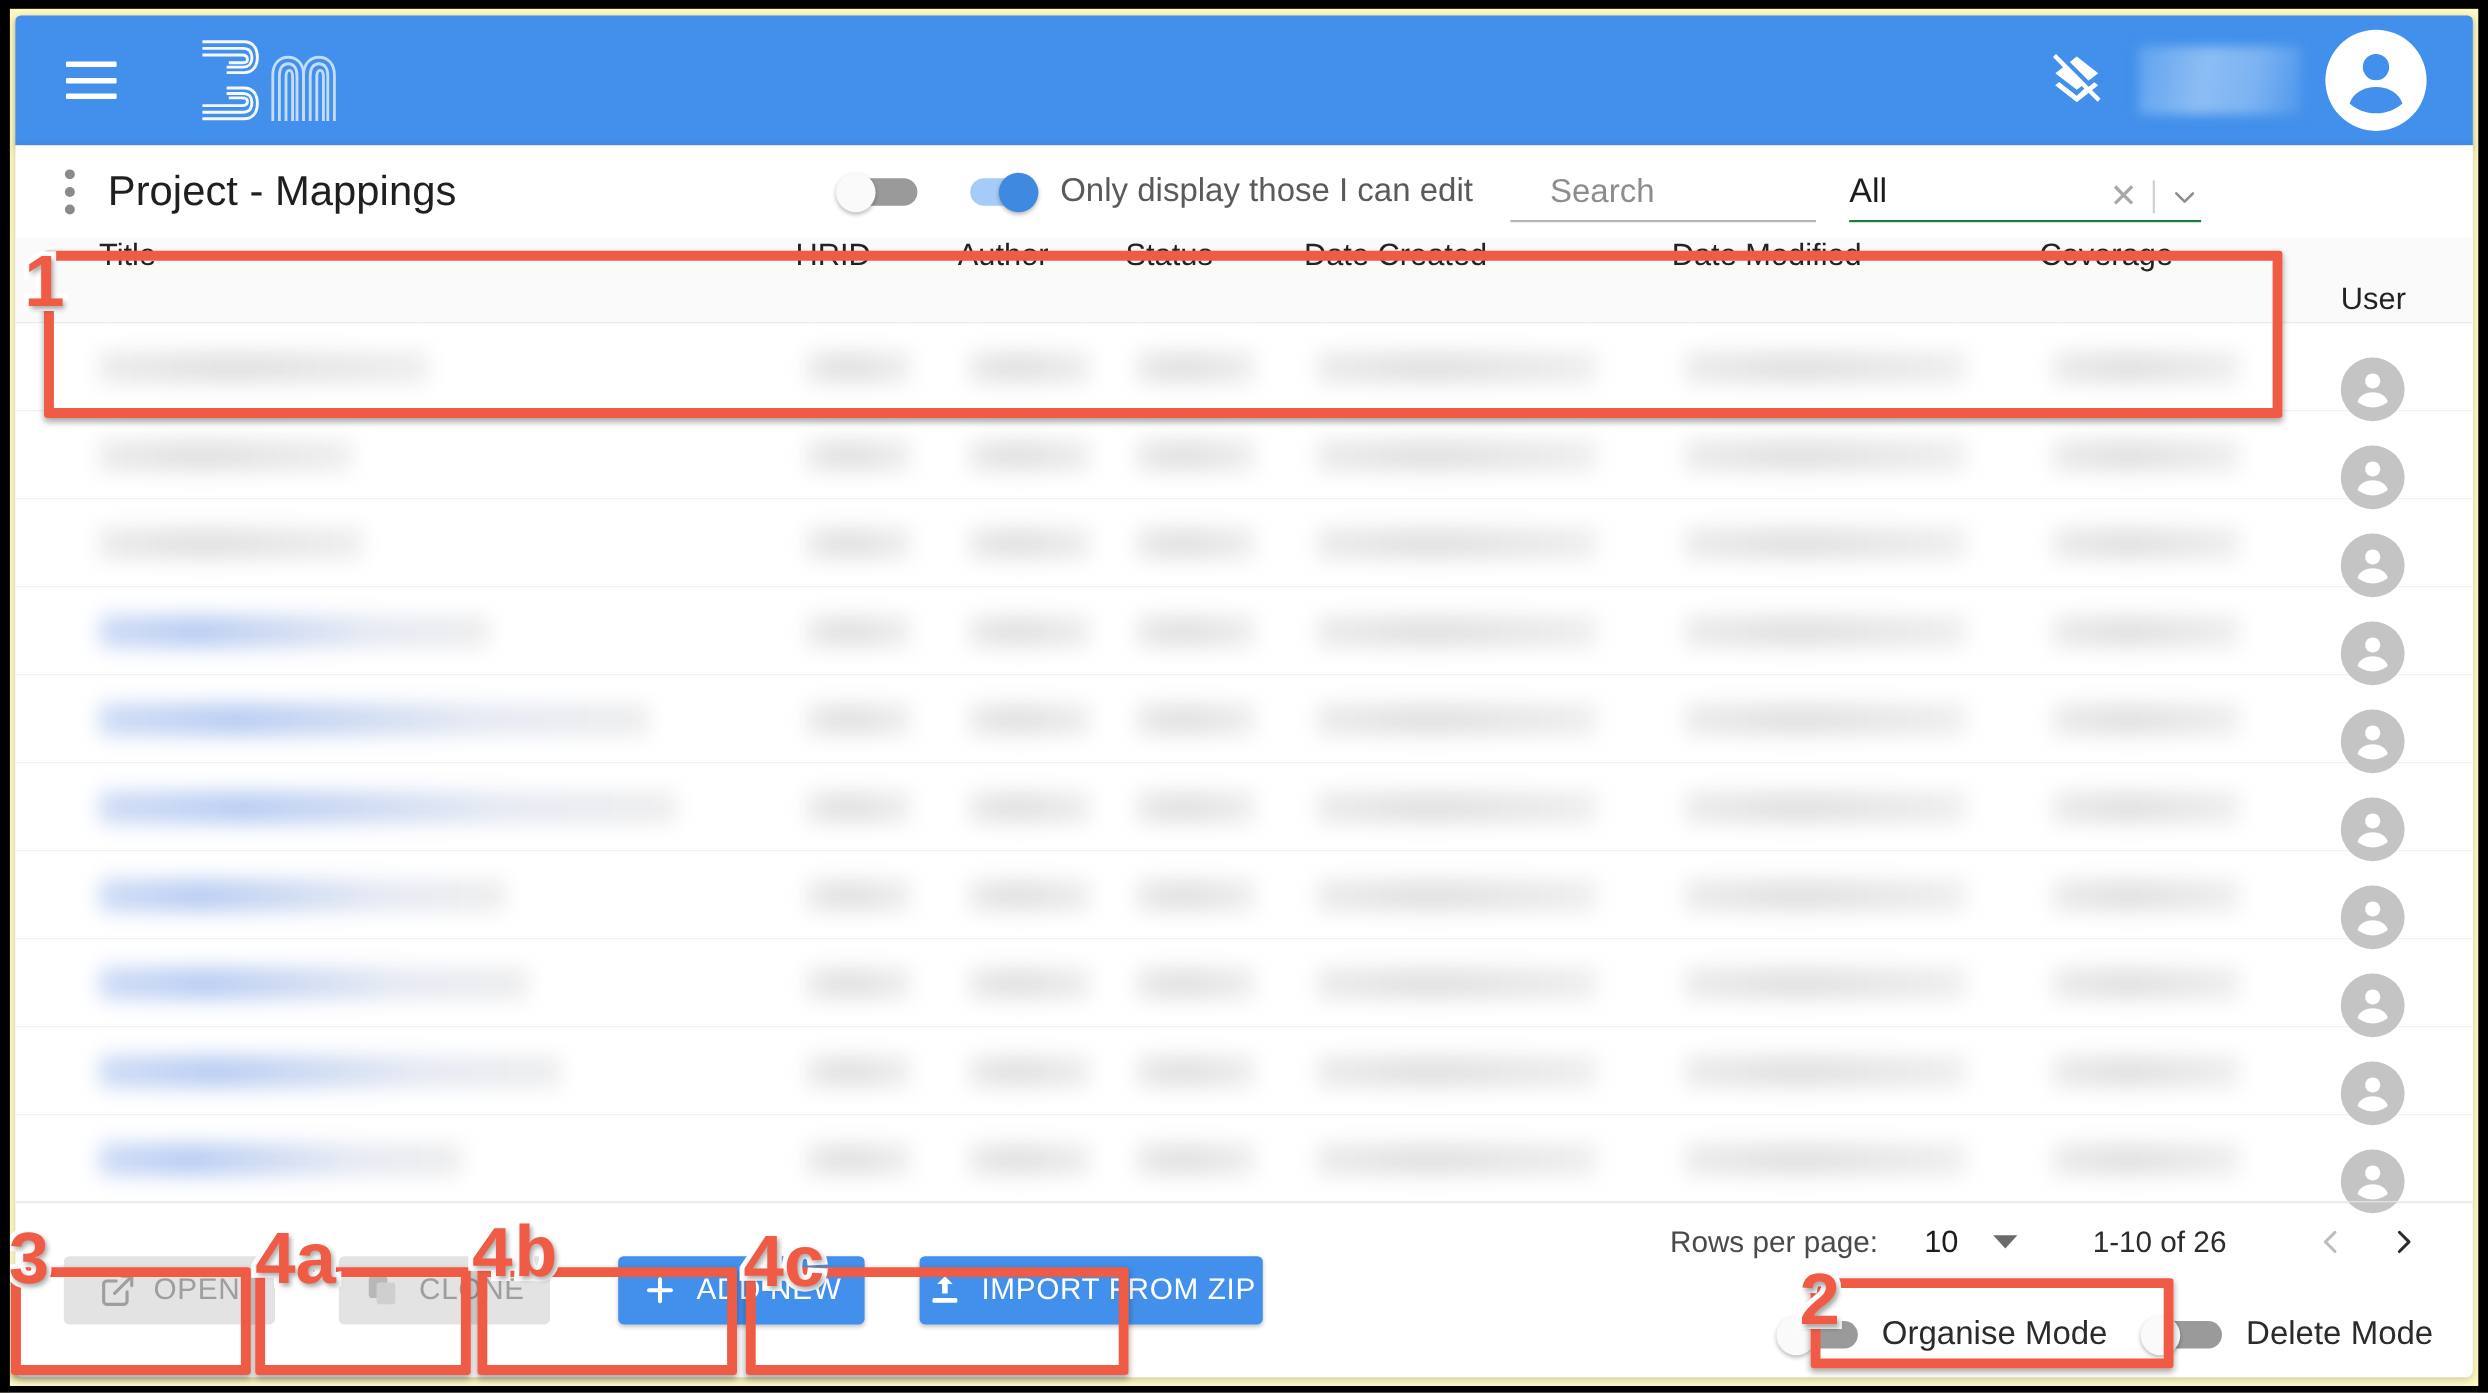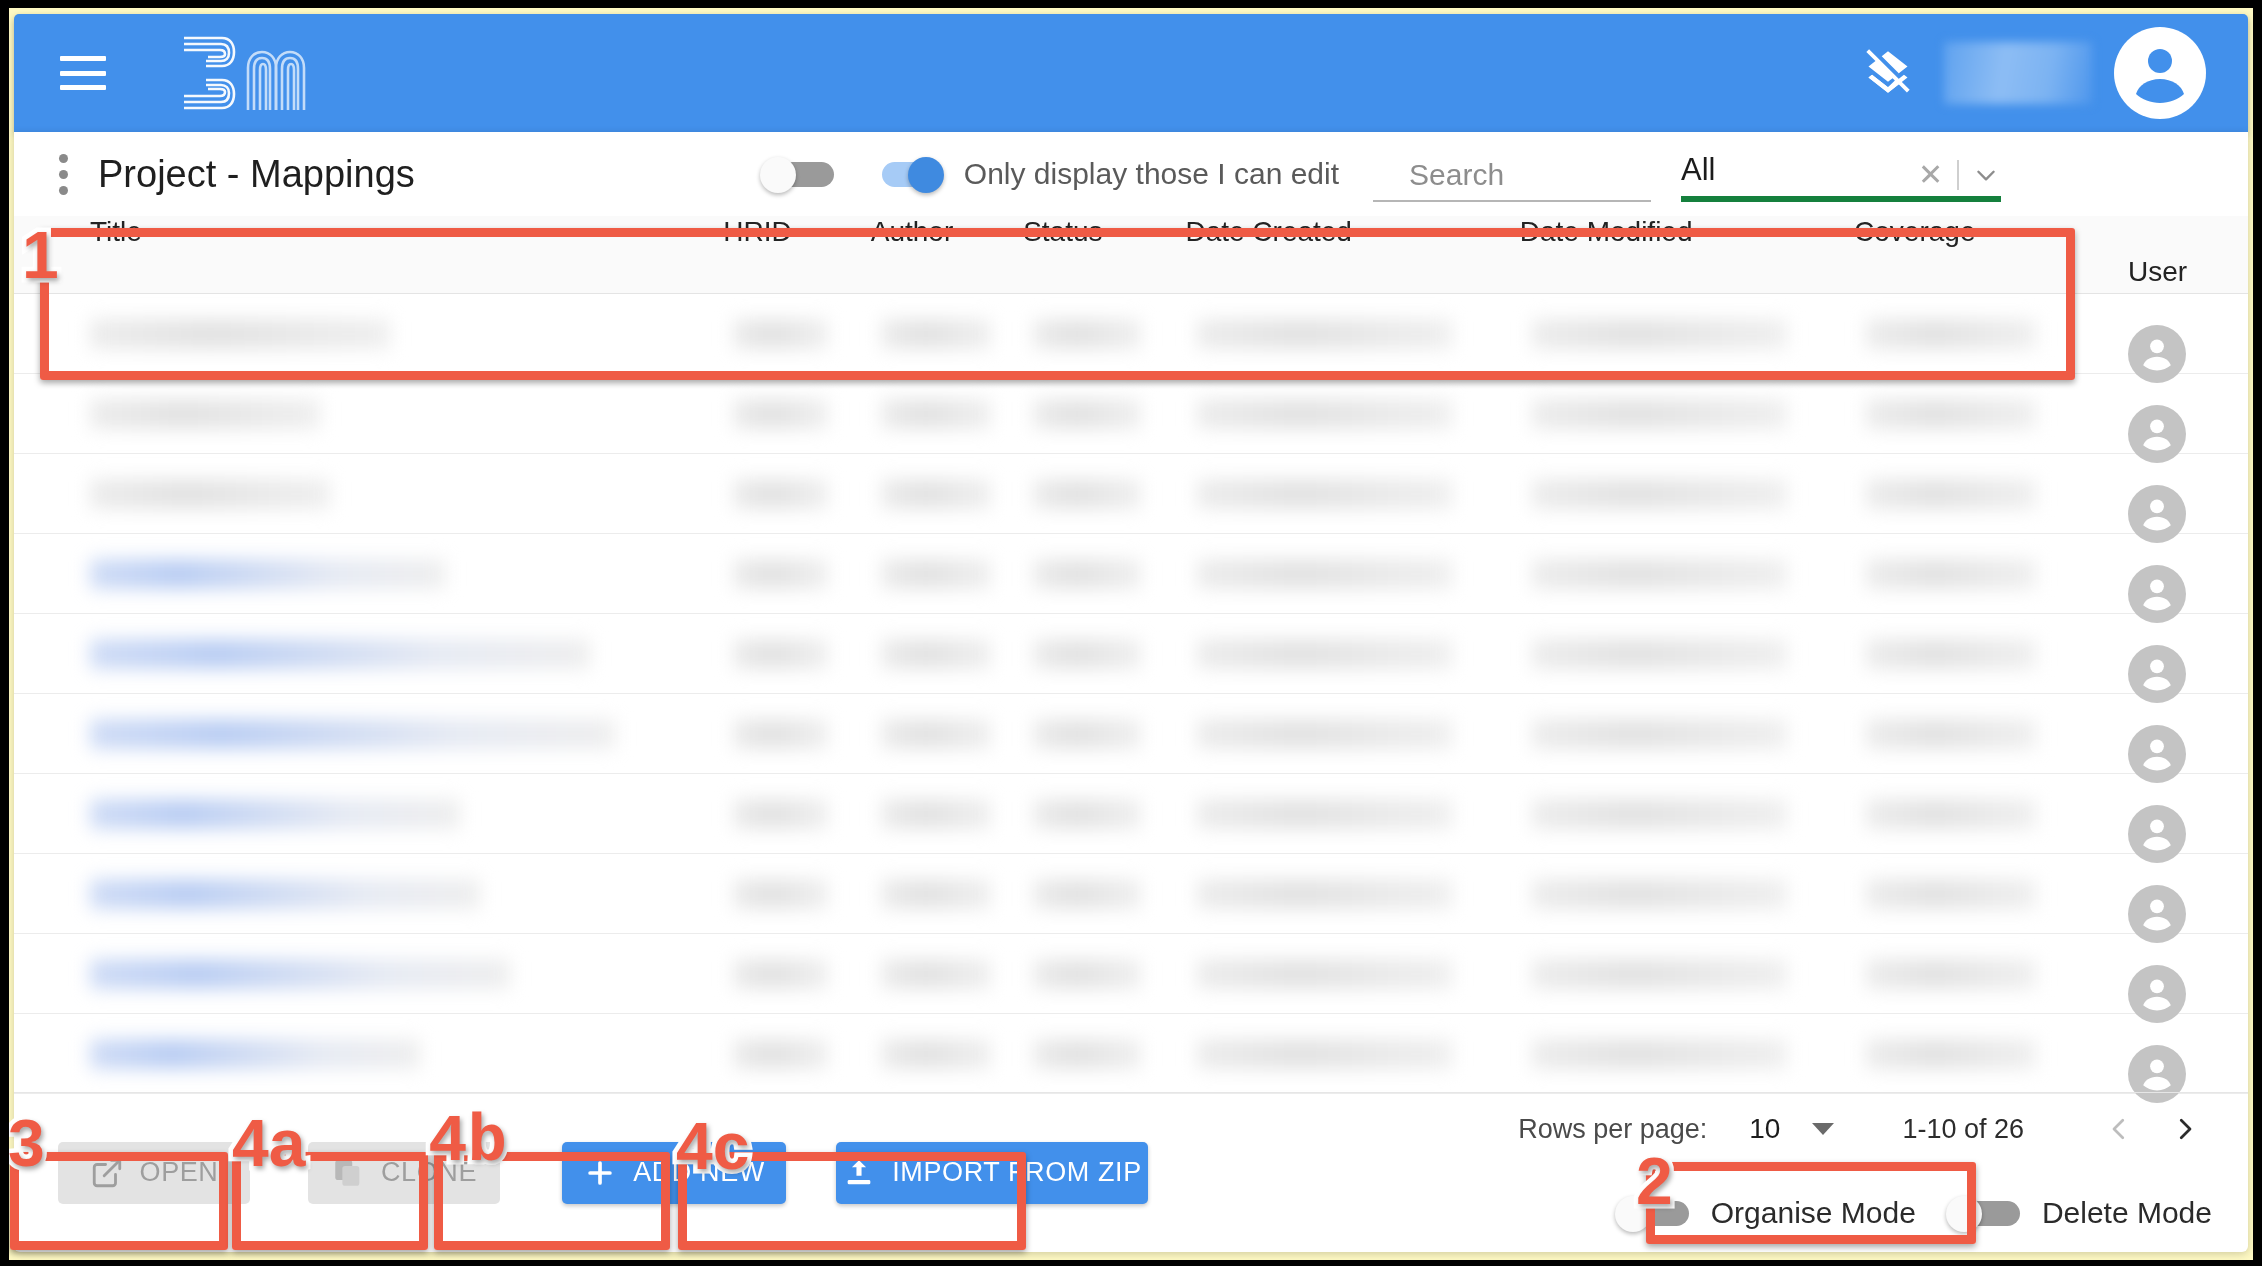--- a/index.html
+++ b/index.html
@@ -93,21 +93,21 @@
   }
   .search-field input {
     border:0; outline:0; width:100%; font-size:30px; color:#3a3a3a; background:transparent;
     font-family:"Liberation Sans", sans-serif;
     margin-left:36px;
   }
   .search-field input::placeholder { color:#8d8d8d; }
 
   .select-field {
     margin-left: 30px; width: 320px; height:56px; margin-right: 22px;
-    border-bottom: 6px solid #15803d; display:flex; align-items:flex-end; padding-bottom:8px;
+    border-bottom: 2px solid #15803d; display:flex; align-items:flex-end; padding-bottom:8px;
     position:relative;
   }
   .select-value { font-size:31px; color:#1c1c1c; }
   .sel-actions { position:absolute; right:2px; bottom:6px; display:flex; align-items:center; gap:14px;}
   .sel-x { font-size:30px; color:#a8a8a8; line-height:1; cursor:pointer;}
   .sel-div { width:2px; height:30px; background:#cfcfcf; }
   .sel-chev { width:26px; height:26px; cursor:pointer;}
   .sel-chev svg { width:100%; height:100%; display:block;}
 
   

